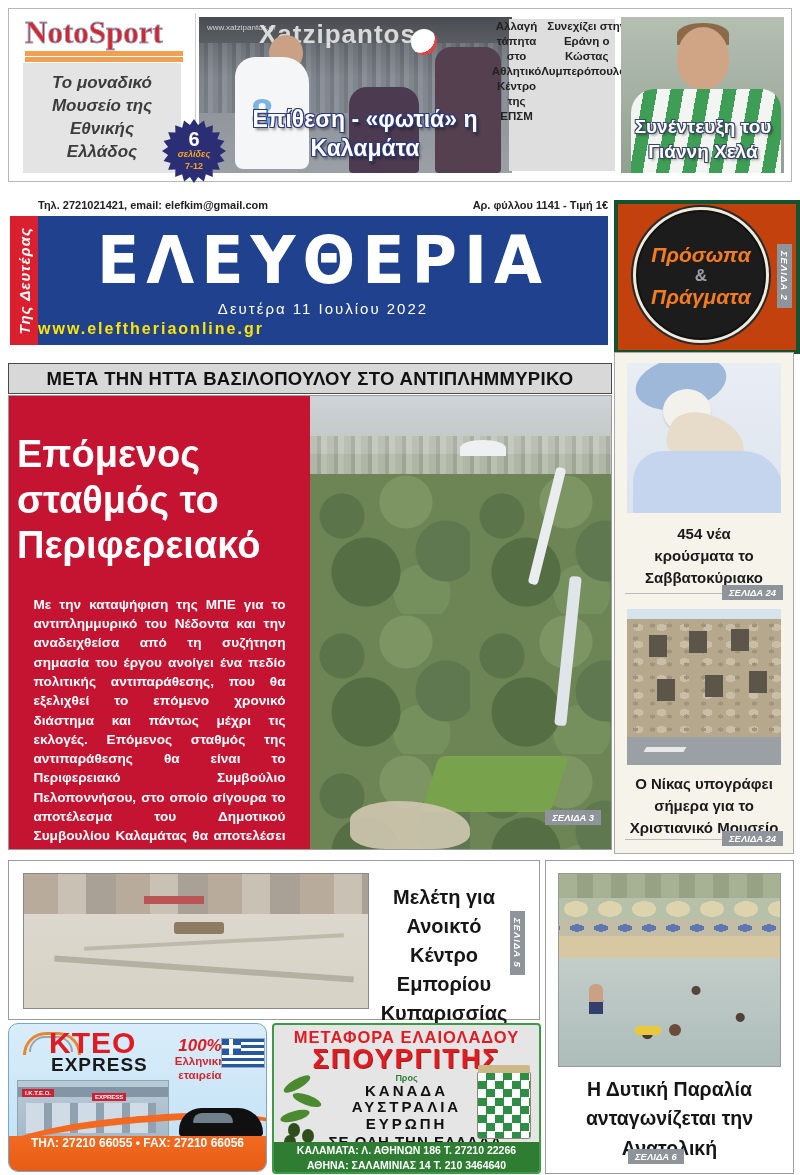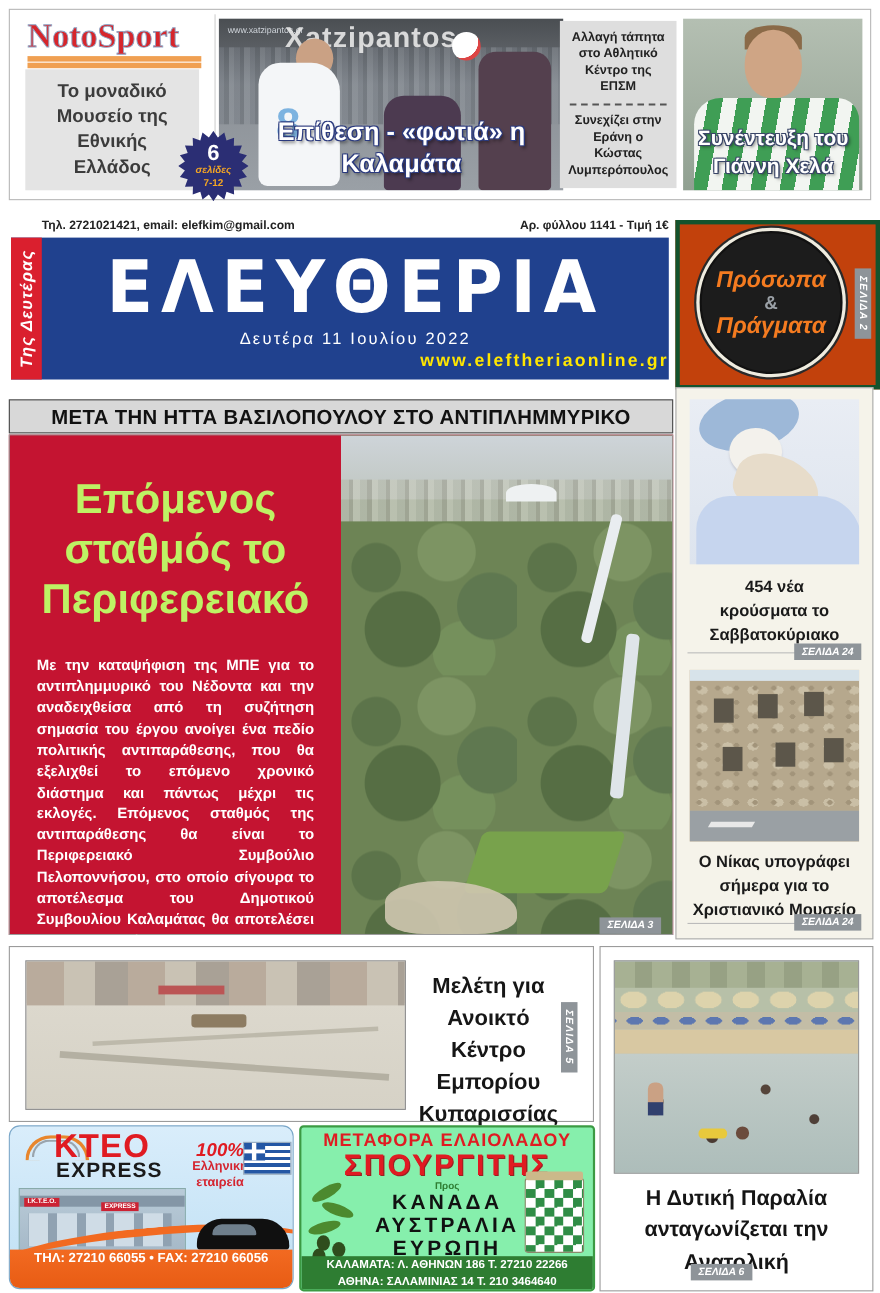--- a/index.html
+++ b/index.html
@@ -6,21 +6,21 @@
   .page{position:relative;width:800px;height:1175px;background:#fff;overflow:hidden;
         font-family:"Liberation Sans",sans-serif;color:#111;}
   .abs{position:absolute;}
 
   
   .top-strip{left:8px;top:8px;width:782px;height:172px;border:1px solid #b7b7b7;background:#fff;}
   .ns-logo{left:16px;top:6px;font-family:"Liberation Serif",serif;font-weight:bold;font-size:31px;
            color:#d6262c;-webkit-text-stroke:0.8px #8fa8c8;letter-spacing:0px;}
   .ns-bar{left:16px;width:158px;height:5px;background:#f0a052;}
   .ns-divider{left:186px;top:4px;width:1px;height:162px;background:#cfcfcf;}
-  .ns-teaser{left:14px;top:54px;width:158px;height:110px;background:#e4e4e4;display:flex;align-items:center;justify-content:center;}
+  .ns-teaser{left:14px;top:54px;width:158px;height:110px;background:#e4e4e4;display:flex;align-items:center;justify-content:center;font-style:italic;}
   .ns-teaser span{display:block;width:130px;text-align:center;font-weight:bold;font-size:17px;line-height:1.35;color:#3c3c3c;}
   .badge{left:153px;top:110px;width:64px;height:64px;z-index:5;}
   .badge svg{position:absolute;left:0;top:0;}
   .badge .b6{position:absolute;left:0;top:9px;width:64px;text-align:center;color:#fff;font-weight:bold;font-size:20px;}
   .badge .bw{position:absolute;left:0;top:30px;width:64px;text-align:center;color:#f5a623;font-weight:bold;font-style:italic;font-size:9px;}
   .badge .bp{position:absolute;left:0;top:42px;width:64px;text-align:center;color:#f5a623;font-weight:bold;font-size:9px;}
 
   .match-photo{left:190px;top:8px;width:313px;height:156px;overflow:hidden;
      background:linear-gradient(180deg,#4a4e52 0,#5a5e63 26px,#8b9096 60px,#9aa0a6 100%);}
   .match-crowd{left:0;top:26px;width:100%;height:70px;opacity:.55;
@@ -29,21 +29,21 @@
   .match-wm-url{left:8px;top:6px;color:#cfd4da;font-size:8px;}
   .jersey-white{left:36px;top:40px;width:74px;height:112px;background:#f4f6f8;border-radius:20px 26px 8px 8px;}
   .jersey-white b{display:block;margin:34px 0 0 16px;color:#7db3e0;font-size:40px;font-weight:bold;}
   .head-skin{left:70px;top:18px;width:34px;height:36px;border-radius:50%;background:#caa184;}
   .jersey-dark1{left:150px;top:70px;width:70px;height:86px;background:#4c3a50;border-radius:18px 18px 4px 4px;}
   .jersey-dark2{left:236px;top:30px;width:66px;height:126px;background:#54404e;border-radius:16px 16px 4px 4px;}
   .ball{left:212px;top:12px;width:26px;height:26px;border-radius:50%;background:radial-gradient(circle at 35% 35%,#fff 60%,#d44 62%);}
   .match-headline{left:46px;top:88px;width:240px;text-align:center;color:#fff;font-weight:800;font-size:23px;line-height:1.25;
      text-shadow:-1px -1px 0 #2b3a7e,1px -1px 0 #2b3a7e,-1px 1px 0 #2b3a7e,1px 1px 0 #2b3a7e,2px 3px 3px rgba(0,0,0,.45);}
 
-  .info-box{left:500px;top:10px;width:106px;height:152px;background:#dedede;display:flex;flex-direction:column;justify-content:center;}
+  .info-box{left:500px;top:10px;width:106px;height:152px;background:#dedede;display:flex;flex-direction:row;justify-content:center;}
   .info-box .t{width:92px;margin:0 auto;text-align:center;font-weight:bold;font-size:11.5px;line-height:1.3;color:#222;}
   .info-dash{width:88px;margin:7px auto;border-top:2px dashed #555;}
 
   .interview-photo{left:612px;top:8px;width:163px;height:156px;overflow:hidden;
      background:linear-gradient(180deg,#b4bfb2 0,#a3b0a2 50%,#90a091 100%);}
   .iv-head{left:56px;top:10px;width:52px;height:62px;border-radius:50% 50% 45% 45%;background:#cfa585;}
   .iv-hair{left:56px;top:6px;width:52px;height:22px;border-radius:50% 50% 0 0;background:#8a6a48;}
   .iv-shirt{left:10px;top:72px;width:150px;height:84px;border-radius:24px 20px 0 0;
      background:repeating-linear-gradient(100deg,#f2f5f1 0 13px,#3f9e55 13px 26px);}
   .iv-caption{left:2px;top:98px;width:160px;text-align:center;color:#fff;font-weight:800;font-size:19px;line-height:1.3;
@@ -51,21 +51,21 @@
 
   
   .contact-line{left:38px;top:199px;font-size:11px;font-weight:bold;color:#222;}
   .issue-line{left:308px;top:199px;width:300px;text-align:right;font-size:11px;font-weight:bold;color:#222;}
   .masthead{left:10px;top:216px;width:598px;height:129px;background:#20418e;}
   .edition-bar{left:0;top:0;width:28px;height:129px;background:#da1f2e;display:flex;align-items:center;justify-content:center;}
   .edition-bar span{writing-mode:vertical-rl;transform:rotate(180deg);color:#fff;font-weight:bold;font-style:italic;font-size:15px;letter-spacing:1px;}
   .mh-title{left:28px;top:8px;width:570px;text-align:center;color:#fff;font-weight:900;font-size:62px;letter-spacing:7px;
      font-family:"DejaVu Sans",sans-serif;transform:scaleY(1.06);}
   .mh-date{left:28px;top:84px;width:570px;text-align:center;color:#fff;font-weight:normal;font-size:15px;letter-spacing:2px;}
-  .mh-url{left:28px;top:104px;width:570px;text-align:right;color:#ffe600;font-weight:bold;font-size:16px;letter-spacing:2px;}
+  .mh-url{left:28px;top:104px;width:570px;text-align:left;color:#ffe600;font-weight:bold;font-size:16px;letter-spacing:2px;}
 
   
   .sb-box1{left:614px;top:200px;width:178px;height:146px;background:#c2410c;border:4px solid #14532d;}
   .pp-circle{left:18px;top:6px;width:126px;height:126px;border-radius:50%;background:#1c1c1c;border:2px solid #111;
      box-shadow:0 0 0 3px #efecdf,0 0 0 5px #2a2a2a;display:flex;flex-direction:column;align-items:center;justify-content:center;}
   .pp-circle .l{color:#f47b20;font-weight:bold;font-style:italic;font-size:21px;line-height:1.0;}
   .pp-circle .a{color:#9aa0a6;font-weight:bold;font-size:17px;line-height:1.0;margin:2px 0;}
   .vtag{background:#8e9499;color:#fff;font-weight:bold;font-style:italic;font-size:9.5px;
      writing-mode:vertical-rl;padding:7px 2px;letter-spacing:1px;}
   .sb-box1 .vtag{position:absolute;right:4px;top:40px;}
@@ -89,39 +89,39 @@
   .bp-win{position:absolute;width:18px;height:22px;background:#5c564a;border:2px solid #8d armored;}
   .bp-road{left:0;top:128px;width:100%;height:28px;background:#9aa0a4;}
   .bp-mark{left:18px;top:138px;width:40px;height:5px;background:#e8e8e8;transform:skewX(-30deg);}
   .cap-museum{position:absolute;left:14px;top:420px;width:150px;}
 
   
   .kicker{left:8px;top:363px;width:602px;height:29px;background:#d8d8d8;border:1px solid #4a4a4a;
      display:flex;align-items:center;justify-content:center;font-weight:bold;font-size:18.5px;color:#111;letter-spacing:.3px;}
   .story{left:8px;top:395px;width:602px;height:453px;border:1px solid #9b9b9b;background:#c41431;}
   .red-box{left:0;top:0;width:301px;height:453px;background:#c41431;}
-  .red-head{margin:36px auto 0;width:285px;text-align:center;color:#bef264;font-weight:bold;font-size:38px;line-height:1.2;}
+  .red-head{margin:36px auto 0;width:285px;color:#ffffff;font-weight:bold;font-size:38px;line-height:1.2;}
   .red-body{margin:26px auto 0;width:252px;color:#fff;font-weight:bold;font-size:13.6px;line-height:1.42;text-align:justify;}
   .aerial{left:301px;top:0;width:301px;height:453px;overflow:hidden;background:#72885a;}
   .ae-sky{left:0;top:0;width:100%;height:58px;background:linear-gradient(180deg,#ced4d9 0,#bfc6c0 100%);}
   .ae-city{left:0;top:40px;width:100%;height:40px;opacity:.85;
      background:repeating-linear-gradient(90deg,#b9beb2 0 7px,#a7aa9e 7px 11px,#c6cabe 11px 17px);}
   .ae-dome{left:150px;top:44px;width:46px;height:16px;border-radius:50% 50% 0 0;background:#eef1f2;}
   .ae-forest{left:0;top:78px;width:100%;height:375px;background-color:#6d8455;
      background-image:radial-gradient(circle at 20% 30%,#5c744a 0 22px,transparent 23px),
        radial-gradient(circle at 60% 20%,#7d9463 0 26px,transparent 27px),
        radial-gradient(circle at 85% 55%,#5f7850 0 30px,transparent 31px),
        radial-gradient(circle at 35% 70%,#566e44 0 34px,transparent 35px),
        radial-gradient(circle at 70% 85%,#75905c 0 28px,transparent 29px);
      background-size:160px 140px;}
   .ae-bridge1{left:232px;top:70px;width:10px;height:120px;background:#e9edf0;transform:rotate(14deg);border-radius:4px;}
   .ae-bridge2{left:252px;top:180px;width:12px;height:150px;background:#dfe5e9;transform:rotate(6deg);border-radius:4px;}
   .ae-field{left:120px;top:360px;width:130px;height:56px;background:#78a24c;transform:skewX(-18deg);border-radius:6px;}
   .ae-river{left:40px;top:405px;width:120px;height:48px;background:#cfc7b0;border-radius:40% 60% 30% 30%;opacity:.9;}
-  .story .htag{right:10px;top:auto;bottom:0;}
+  .story .htag{right:10px;top:auto;bottom:24px;}
 
   
   .kyp-box{left:8px;top:860px;width:530px;height:158px;border:1px solid #9b9b9b;background:#fff;}
   .street-photo{left:14px;top:12px;width:344px;height:134px;overflow:hidden;border:1px solid #888;
      background:linear-gradient(180deg,#c8c2b4 0,#cfc9bb 38px,#dcd8cd 38px,#d6d2c6 100%);}
   .st-shops{left:0;top:0;width:100%;height:40px;
      background:repeating-linear-gradient(90deg,#b9ab9c 0 34px,#c9c2b4 34px 62px,#a9a196 62px 92px);}
   .st-awning{left:120px;top:22px;width:60px;height:8px;background:#b55; }
   .st-curb{left:30px;top:92px;width:300px;height:6px;background:#b4b0a2;transform:rotate(4deg);}
   .st-curb2{left:60px;top:66px;width:260px;height:4px;background:#bdb9ab;transform:rotate(-3deg);}
@@ -173,25 +173,25 @@
      background:repeating-linear-gradient(90deg,#cfdce6 0 18px,#90a2b2 18px 26px);}
   .kteo-swoosh{left:-20px;top:92px;width:300px;height:46px;border-top:7px solid #f26a21;border-radius:50%;transform:rotate(-5deg);}
   .kteo-auto{left:170px;top:84px;width:84px;height:28px;background:#101010;border-radius:40px 44px 6px 6px;}
   .kteo-auto::before{content:"";position:absolute;left:14px;top:5px;width:40px;height:10px;background:#6f7f8c;border-radius:14px 14px 2px 2px;}
   .kteo-band{left:0;top:112px;width:257px;height:35px;background:linear-gradient(180deg,#f26a21 0,#e85c14 100%);color:#fff;text-align:center;}
   .kteo-band .l1{margin-top:2px;font-size:13px;font-weight:900;letter-spacing:1px;}
   .kteo-band .l1 i{font-size:10.5px;font-weight:bold;letter-spacing:0;}
   .kteo-band .l2{font-size:12px;font-weight:900;}
 
   
-  .sparrow{left:272px;top:1023px;width:265px;height:147px;border:2px solid #3b9a43;border-radius:4px;background:#86efac;overflow:hidden;text-align:center;}
+  .sparrow{left:272px;top:1023px;width:265px;height:147px;border:2px solid #3b9a43;border-radius:4px;background:#e5e5e5;overflow:hidden;text-align:center;}
   .sp-title{margin-top:3px;color:#e01b22;font-weight:900;font-size:16.5px;letter-spacing:1px;}
   .sp-name{color:#e01b22;font-weight:900;font-size:27px;letter-spacing:2px;line-height:.95;text-shadow:1px 1px 0 #922;}
   .sp-pros{color:#2e7d32;font-weight:bold;font-size:9px;}
-  .sp-dest{font-weight:bold;font-size:19px;letter-spacing:3px;line-height:1.12;color:#111;text-align:center;}
+  .sp-dest{font-weight:bold;font-size:15px;letter-spacing:3px;line-height:1.12;color:#111;text-align:center;}
   .sp-all{font-weight:900;font-size:15px;letter-spacing:1px;color:#111;}
   .sp-all .kai{font-size:9px;color:#2e7d32;font-weight:bold;letter-spacing:0;}
   .sp-band{position:absolute;left:0;bottom:0;width:100%;height:30px;background:#2e7d32;color:#fff;}
   .sp-band div{font-size:10.5px;font-weight:bold;line-height:1.35;margin-top:1px;}
   .sp-olive{position:absolute;left:6px;top:50px;width:46px;height:70px;}
   .sp-leaf{position:absolute;width:30px;height:10px;background:#4c8a2f;border-radius:50%;}
   .sp-fruit{position:absolute;width:12px;height:14px;background:#2f4d1d;border-radius:50%;}
   .sp-tin{position:absolute;right:8px;top:46px;width:52px;height:66px;border:1px solid #8a8a6a;border-radius:3px;
      background:conic-gradient(#2f8d46 25%,#fff 0 50%,#2f8d46 0 75%,#fff 0) 0 0/17px 17px,#fff;}
   .sp-tin::before{content:"";position:absolute;left:0;top:-7px;width:100%;height:8px;background:#cbb98a;border-radius:2px;}

